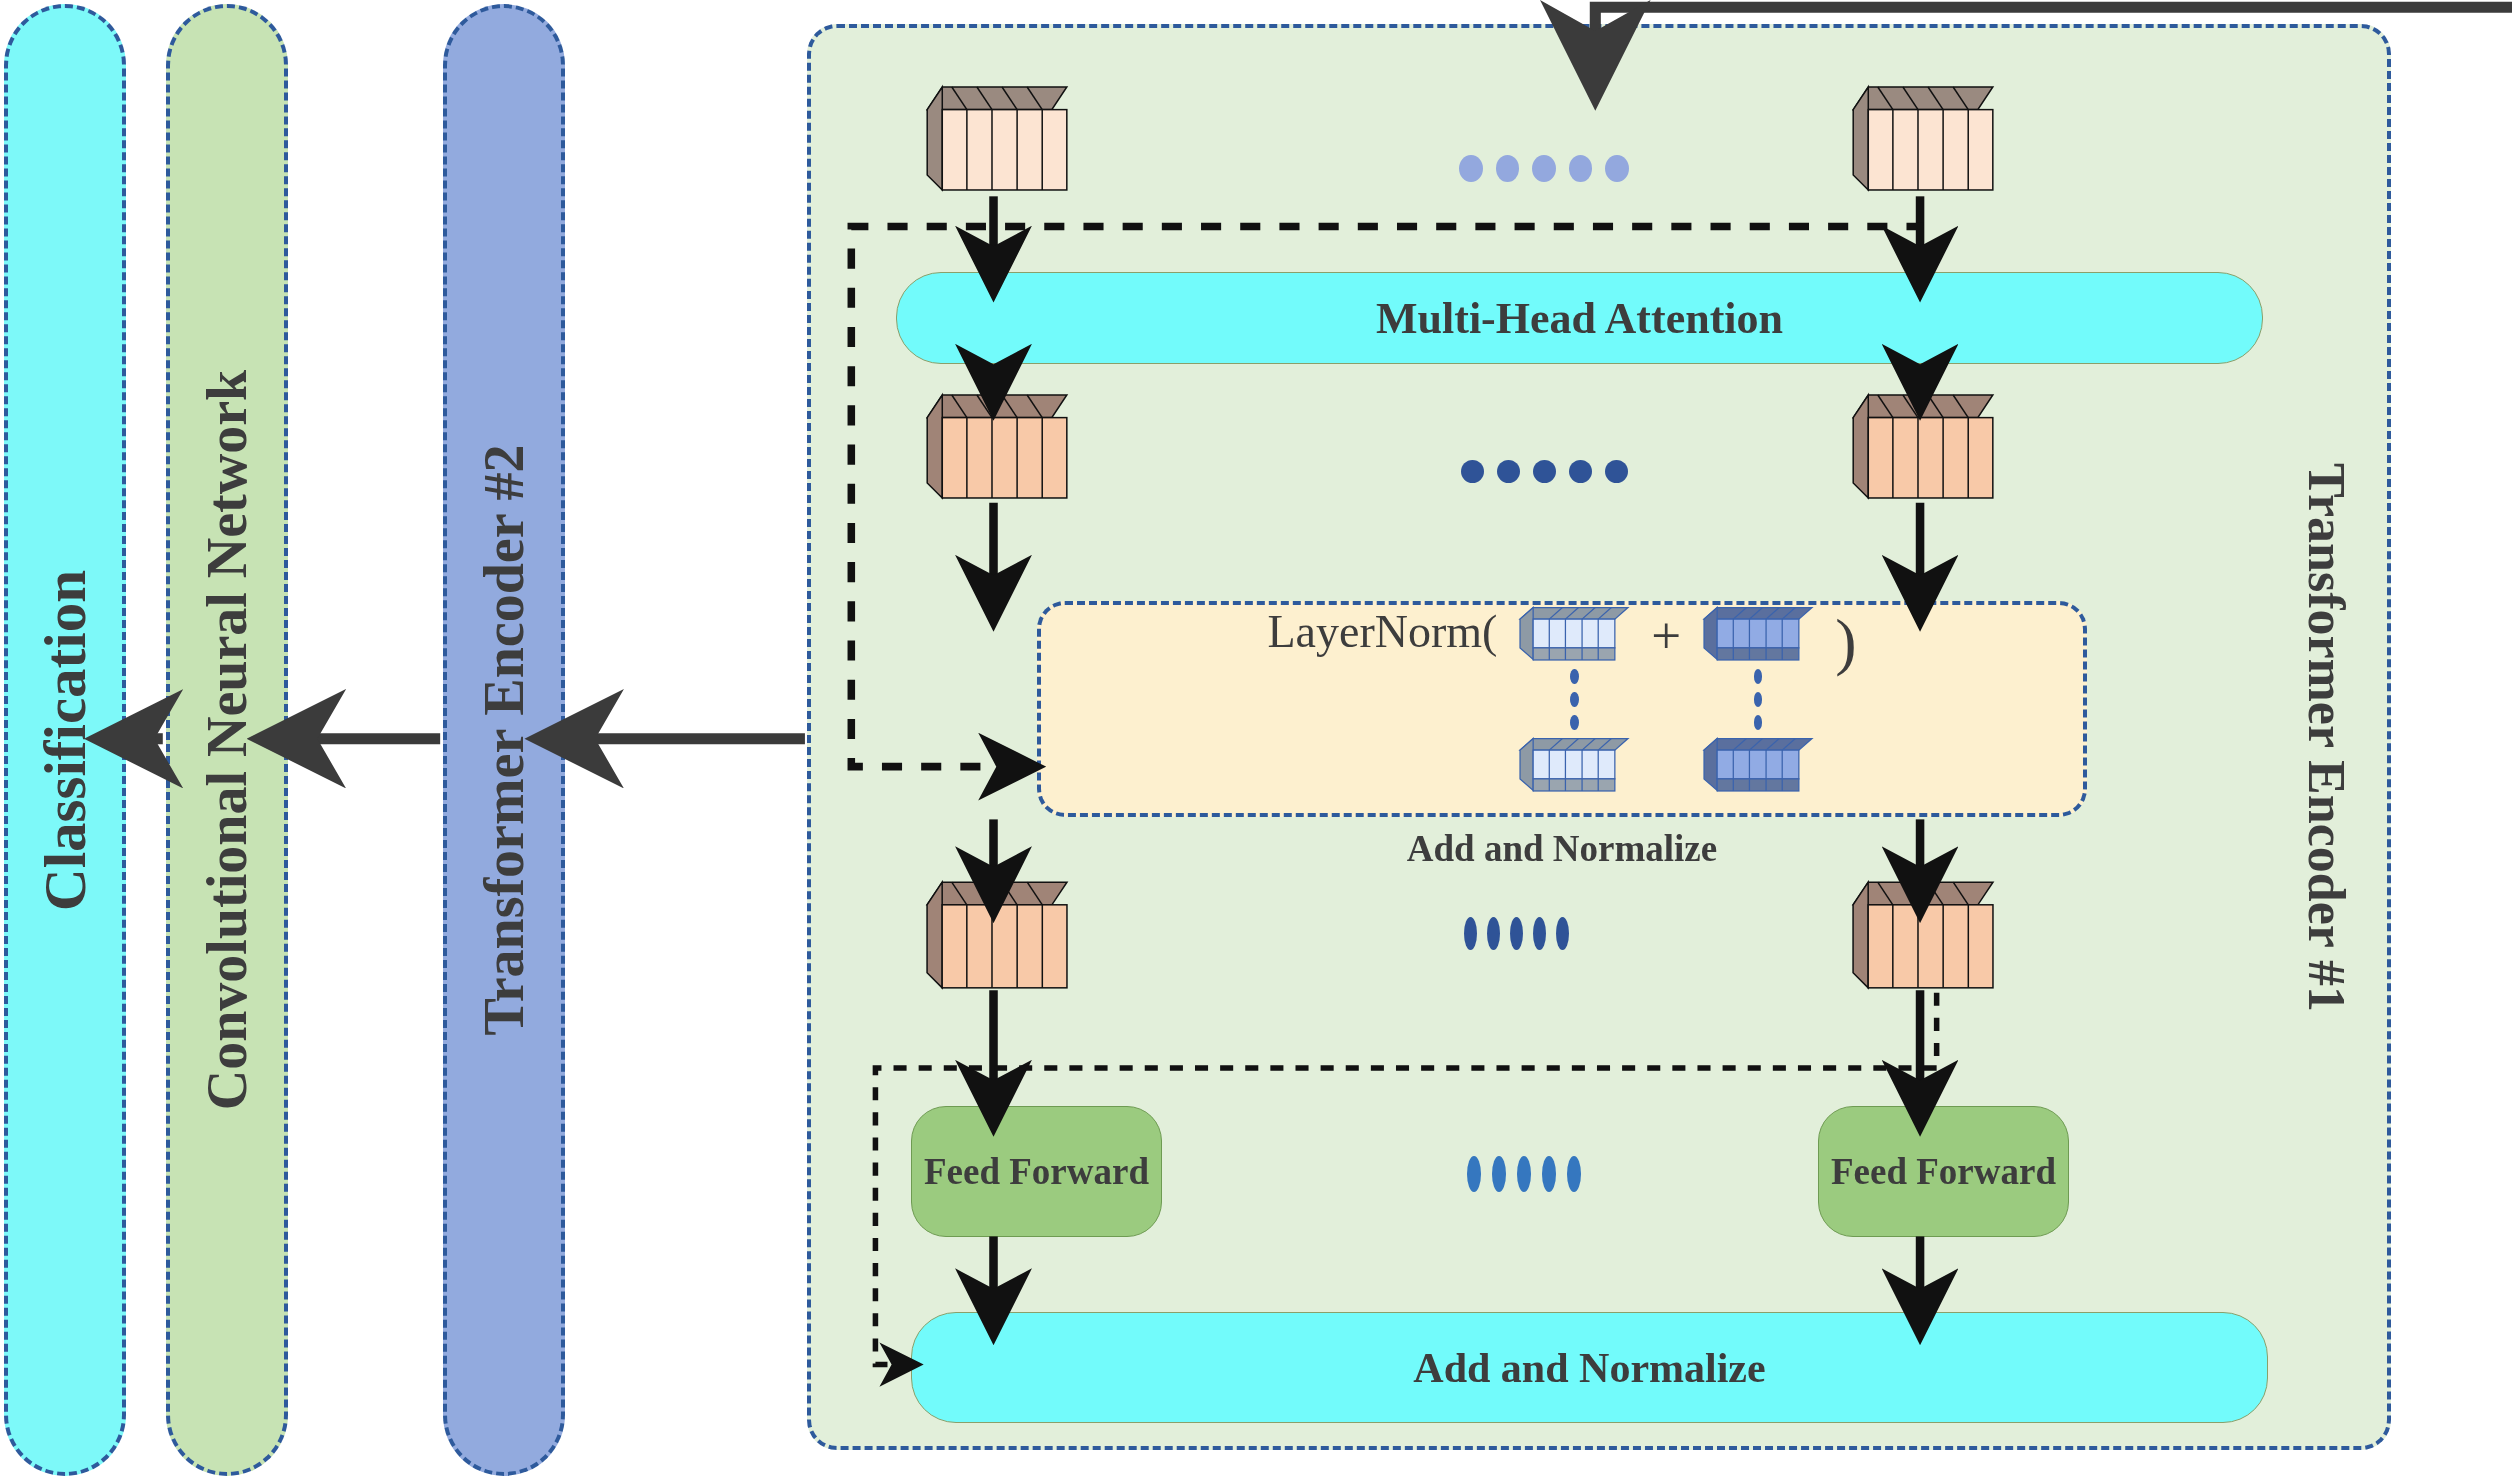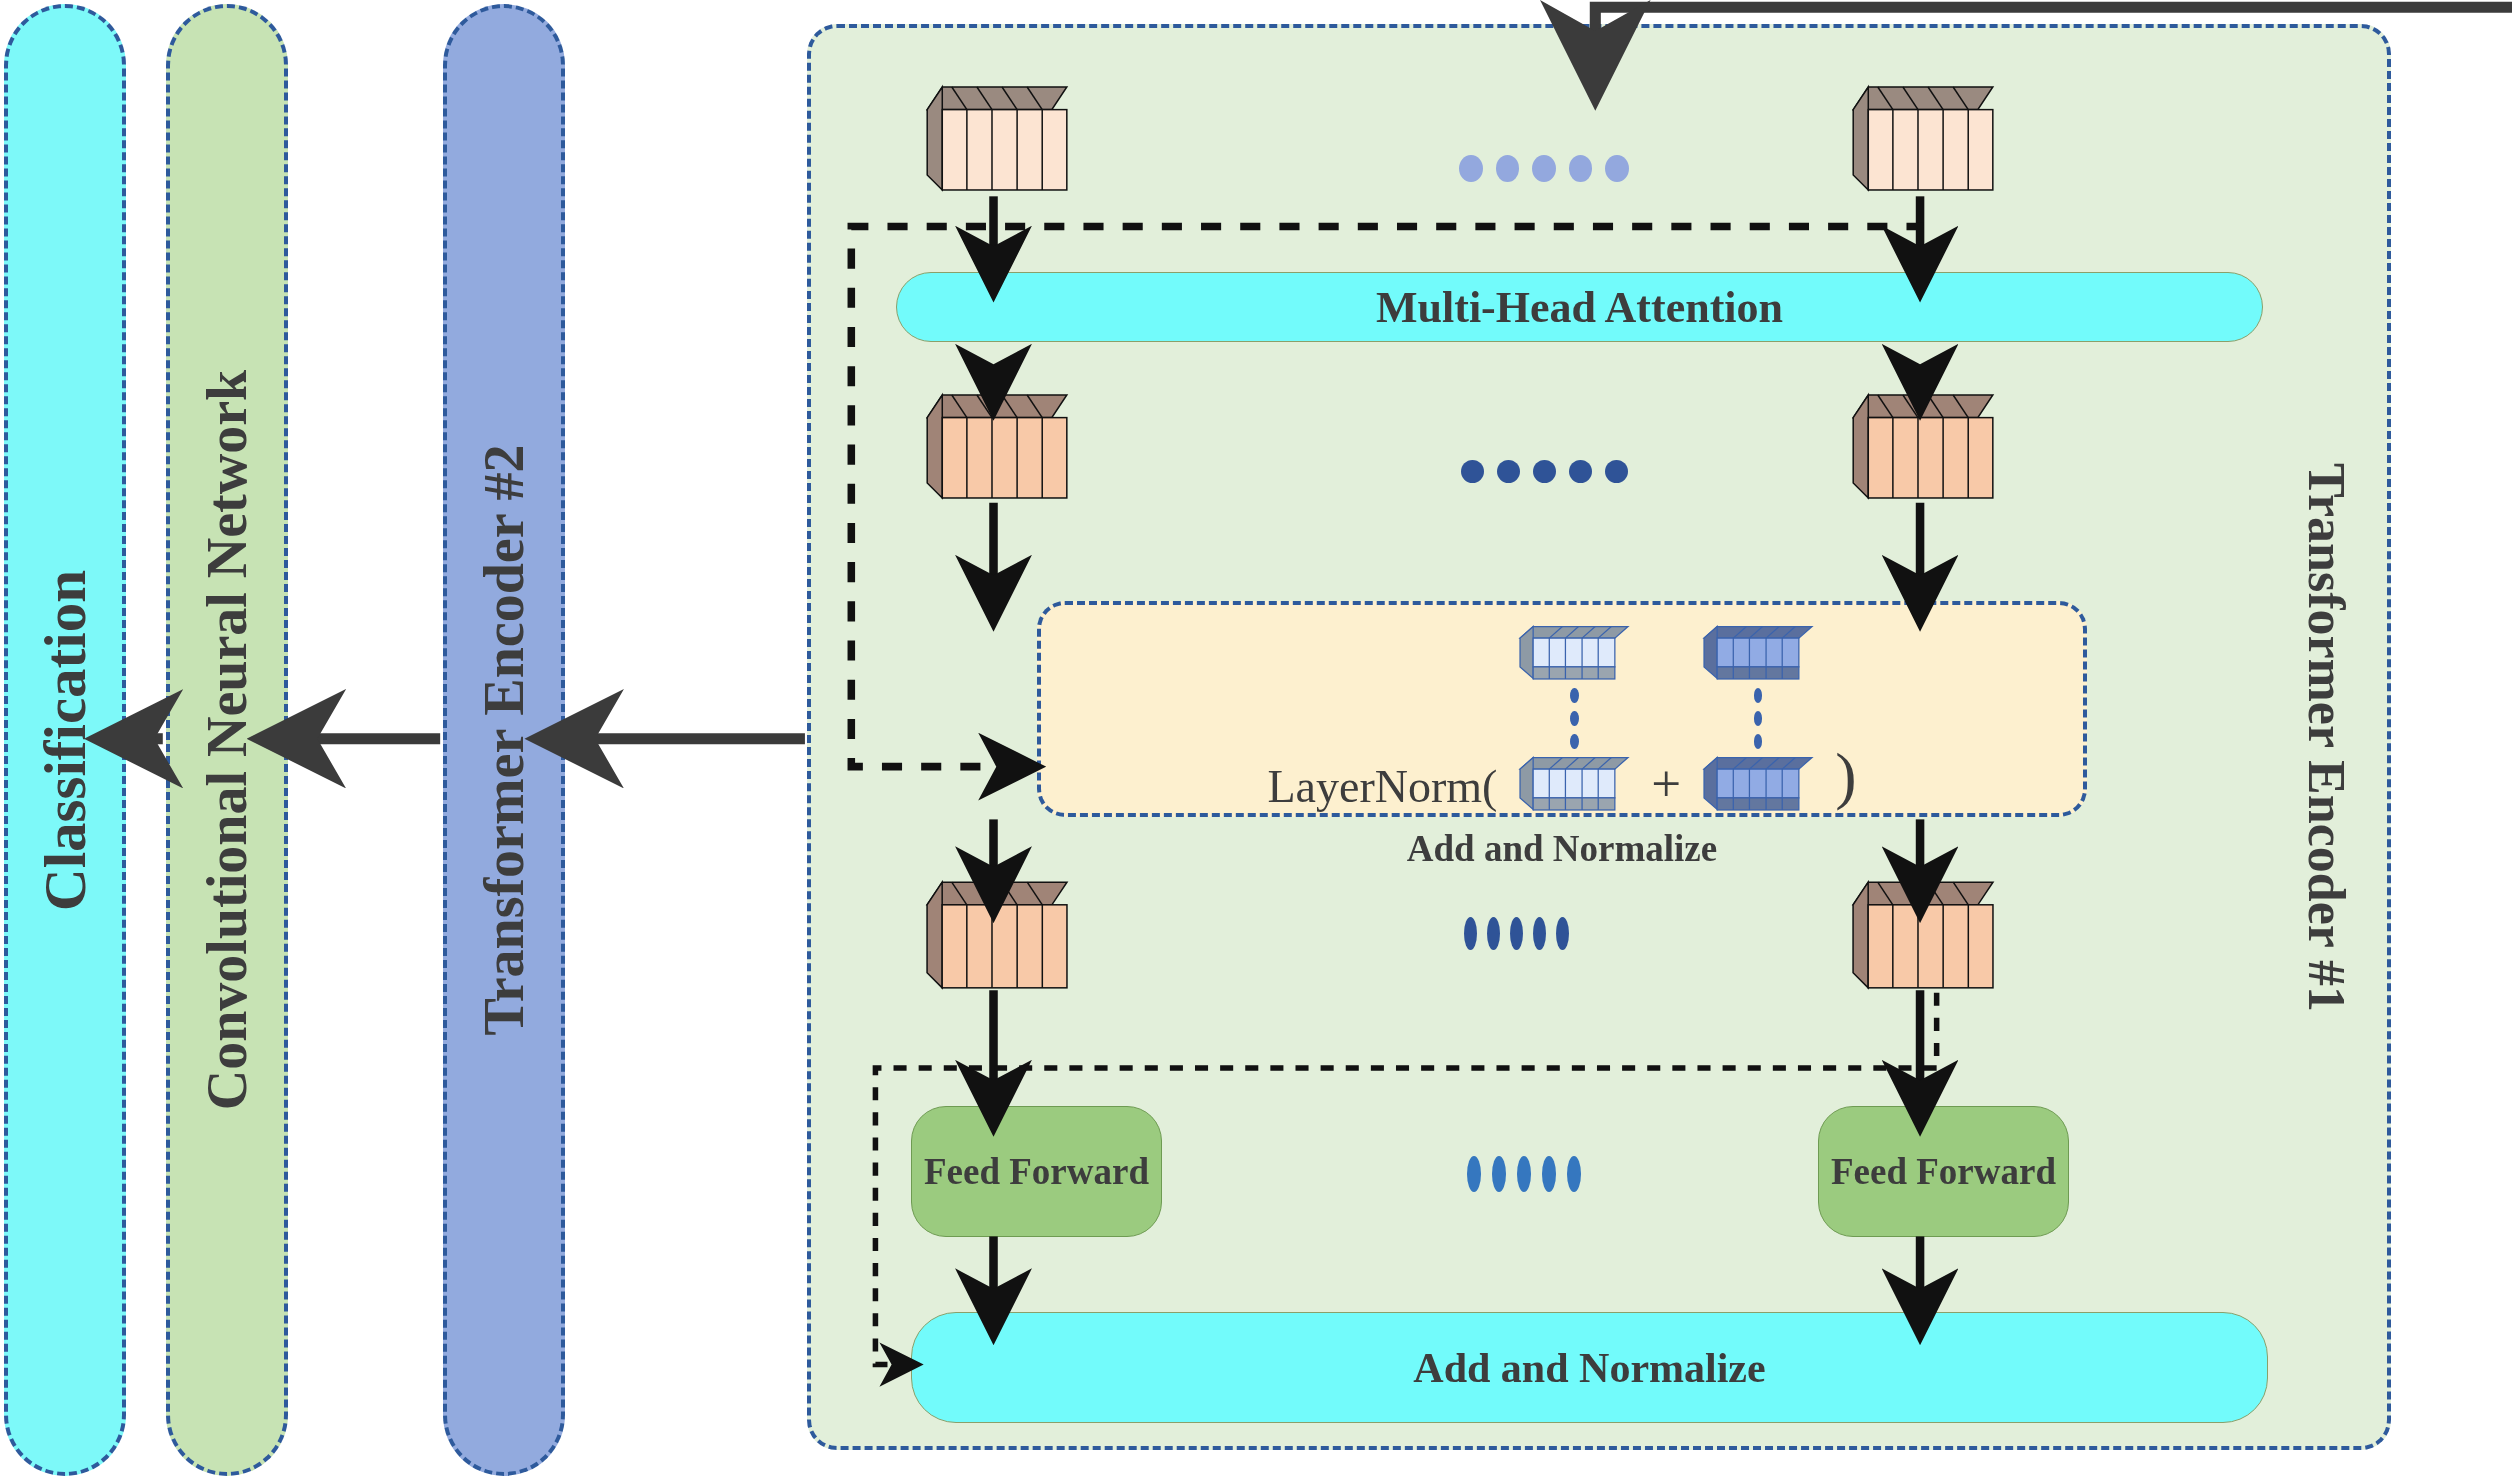--- a/index.html
+++ b/index.html
@@ -112,21 +112,21 @@
   </div>
 
   <div class="dots" style="left:648px;top:127px;">
     <i style="width:23.6px;height:27px;background:#93a8de"></i>
     <i style="width:23.6px;height:27px;background:#93a8de"></i>
     <i style="width:23.6px;height:27px;background:#93a8de"></i>
     <i style="width:23.6px;height:27px;background:#93a8de"></i>
     <i style="width:23.6px;height:27px;background:#93a8de"></i>
   </div>
 
-  <div class="abs pill pill-cyan" style="left:85px;top:244px;width:1367px;height:70px;font-size:44px;">
+  <div class="abs pill pill-cyan" style="left:85px;top:244px;width:1367px;height:92px;font-size:44px;">
     <span>Multi-Head Attention</span>
   </div>
 
   <div class="stack" style="left:105px;top:362px;">
     <svg width="156" height="113" viewBox="0 0 310 225">
       <g stroke="#111" stroke-width="3">
         <polygon points="22,55 52,10 300,10 270,55" fill="#a08477"></polygon>
         <polygon points="22,55 22,185 52,215 52,10" fill="#a08477"></polygon>
         <rect x="52" y="55" width="248" height="160" fill="#f8c9a8"></rect>
         <line x1="101" y1="55" x2="101" y2="215"></line>
@@ -161,21 +161,21 @@
 
   <div class="dots" style="left:650px;top:432px;">
     <i style="width:23px;height:23px;background:#2f5397"></i>
     <i style="width:23px;height:23px;background:#2f5397"></i>
     <i style="width:23px;height:23px;background:#2f5397"></i>
     <i style="width:23px;height:23px;background:#2f5397"></i>
     <i style="width:23px;height:23px;background:#2f5397"></i>
   </div>
 
   <div class="abs" id="layernorm-box" style="left:226px;top:573px;width:1050px;height:216px;
-        display:flex;align-items:flex-end;justify-content:center;gap:19px;">
+        display:flex;align-items:flex-start;justify-content:center;gap:19px;">
 
     <span id="layernorm-text">LayerNorm(</span>
 
     <div class="mini-col">
       <svg width="116" height="58" viewBox="0 0 230 115">
         <g stroke="#3a63ad" stroke-width="2.5">
           <polygon points="8,28 34,5 222,5 196,28" fill="#8e9aa5"></polygon>
           <polygon points="8,28 8,85 34,108 34,5" fill="#8e9aa5"></polygon>
           <rect x="34" y="28" width="162" height="57" fill="#dfeafb"></rect>
           <polygon points="34,85 196,85 222,108 34,108" fill="#8e9aa5" opacity="0"></polygon>

